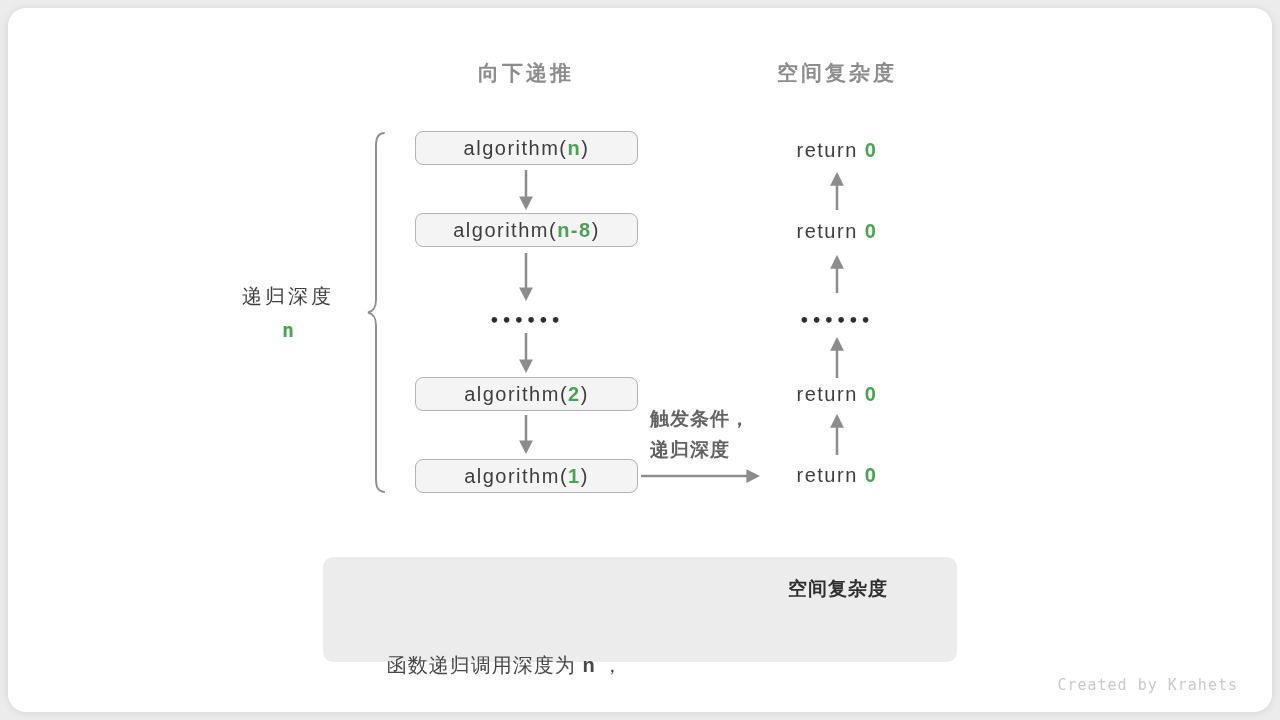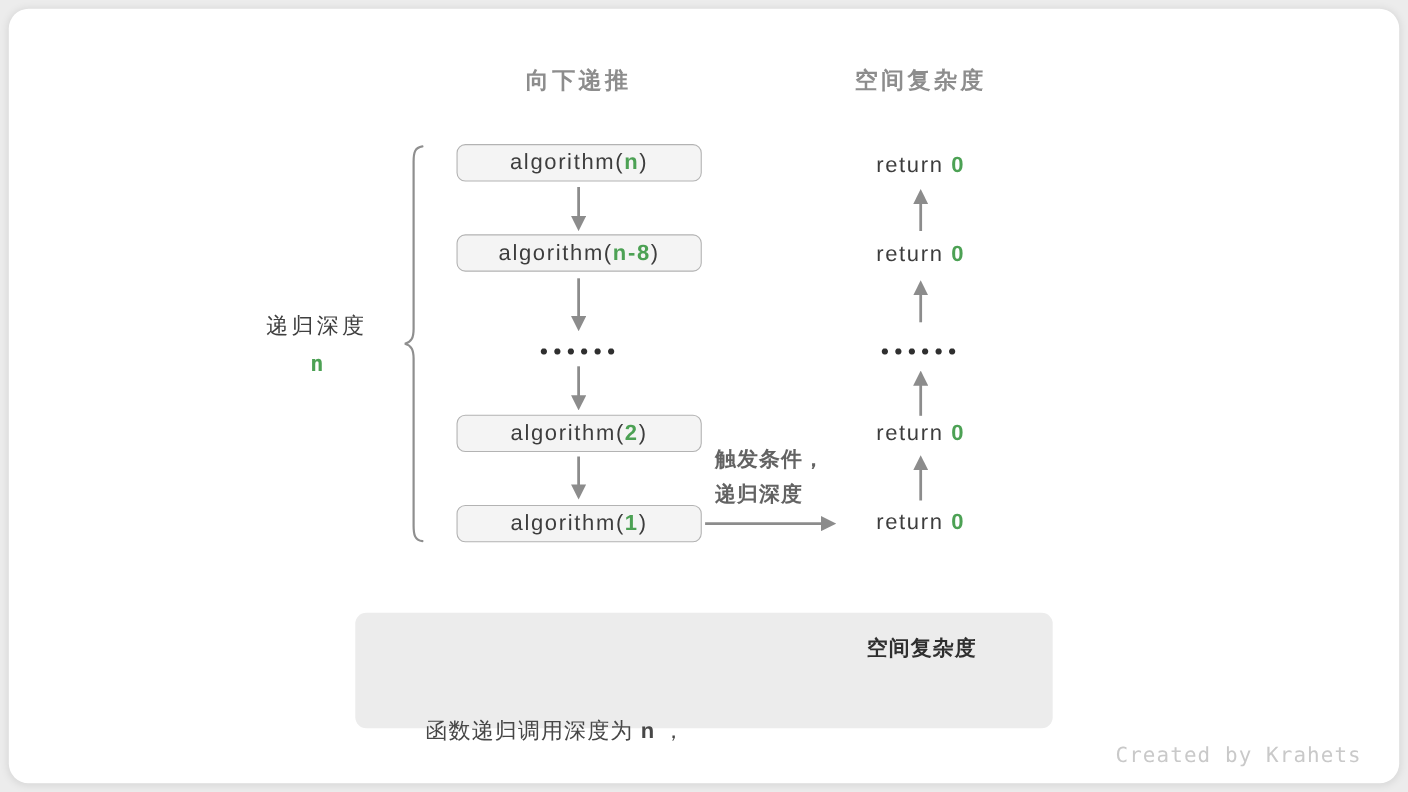--- a/index.html
+++ b/index.html
@@ -78,21 +78,21 @@
   .result-value{
     font-size:21px;font-weight:bold;color:var(--blue);letter-spacing:1px;
     white-space:pre;
   }
   .result-value .code{
     font-size:21px;font-weight:bold;color:var(--blue);letter-spacing:0.5px;
   }
   .footer{
     position:absolute;top:676px;right:42px;
     font-family:"DejaVu Sans Mono","Liberation Mono",monospace;
-    font-size:19px;letter-spacing:1px;color:var(--footer-gray);
+    font-size:15px;letter-spacing:1px;color:var(--footer-gray);
   }
   svg.overlay{position:absolute;left:0;top:0;pointer-events:none;}
 </style>
 </head>
 <body>
 
 <div class="stage">
   <div class="card"></div>
 
   <div class="header" style="left:526px;">向下递推</div>

